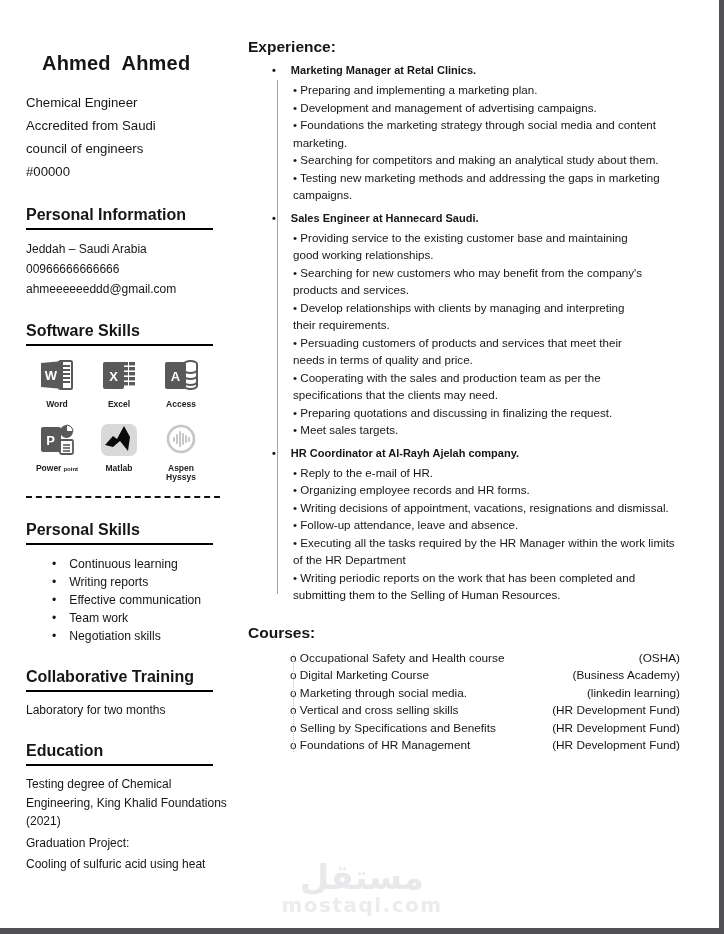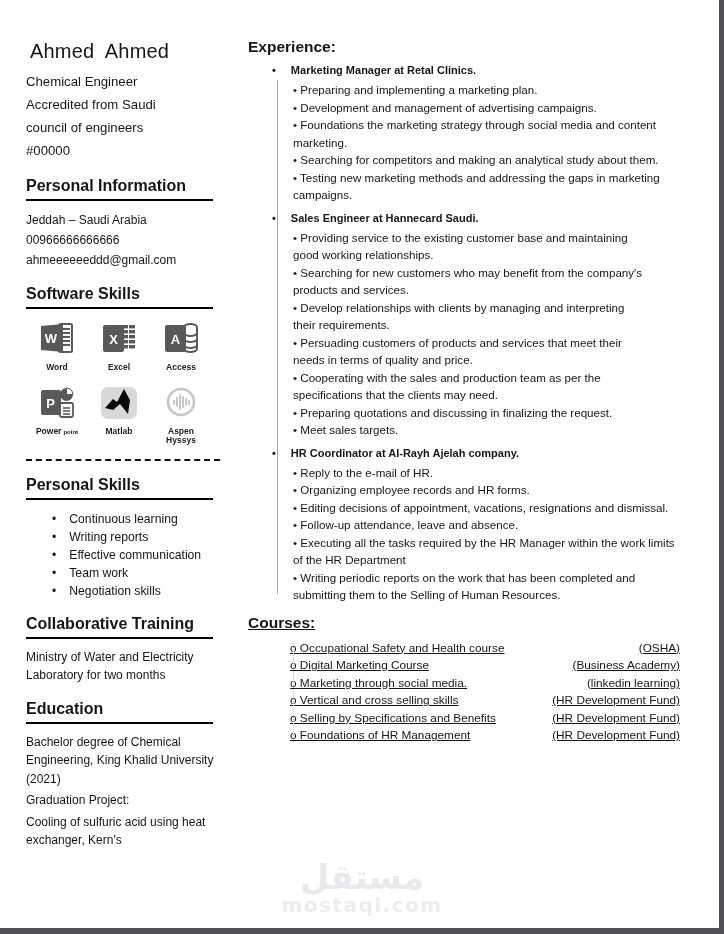--- a/index.html
+++ b/index.html
@@ -4,23 +4,23 @@
 <style>
   html,body{margin:0;padding:0;}
   body{
     width:724px;height:934px;position:relative;background:#ffffff;
     font-family:"Liberation Sans", sans-serif;color:#161616;overflow:hidden;
   }
   .page{display:flex;padding:36px 0 0 26px;box-sizing:border-box;}
 
   
   .left-col{width:200px;flex-shrink:0;}
-  .name{font-size:20px;font-weight:normal;margin:4px;white-space:pre-wrap;letter-spacing:.2px;}
+  .name{font-size:20px;font-weight:bold;margin:16px;white-space:pre-wrap;letter-spacing:.2px;}
   .headline{margin-top:7px;font-size:13.2px;line-height:23px;}
-  h3.sec{font-size:16px;font-weight:bold;margin:15px 0 9px 0;padding-bottom:4px;
+  h3.sec{font-size:16px;font-weight:bold;margin:23px 0 9px 0;padding-bottom:4px;
          border-bottom:2px solid #000;width:187px;}
   .contact{font-size:12px;line-height:20px;}
   .sw-grid{display:grid;grid-template-columns:repeat(3,1fr);width:186px;
            row-gap:12px;margin-top:12px;text-align:center;}
   .sw-item .icon{display:inline-block;height:36px;}
   .sw-label{font-size:8.5px;font-weight:bold;margin-top:2px;line-height:9.5px;color:#222;}
   .sw-label .tiny{font-size:6px;font-weight:bold;margin-left:2px;}
   .dashed-divider{border-top:2px dashed #111;width:194px;margin:13px 0 0 0;height:0;}
   ul.pskills{list-style:none;margin:10px 0 0 0;padding:0 0 0 26px;font-size:12.2px;}
   ul.pskills li{line-height:18px;}
@@ -31,21 +31,21 @@
   
   .right-col{flex:1;padding-left:22px;position:relative;box-sizing:border-box;}
   h2.rhead{font-size:15.5px;font-weight:bold;margin:2px 0 8px 0;}
   .exp-jobs{position:relative;}
   .exp-timeline{position:absolute;left:29px;top:16px;bottom:10px;width:1.4px;background:#a6a6a6;}
   .job-title{font-size:11px;font-weight:bold;margin:8px 0 5px 0;padding-left:24px;position:relative;z-index:1;}
   .job-title::before{content:"•";margin-right:15px;}
   .job-bullets{margin-left:45px;width:428px;font-size:11.6px;}
   .bl{line-height:17.5px;white-space:nowrap;}
   .bl.first::before{content:"• ";}
-  .courses-wrap{margin-top:10px;text-decoration:underline;}
+  .courses-wrap{margin-top:20px;}
   .courses{margin-left:42px;width:390px;position:relative;margin-top:4px;}
   .courses::before{content:"";position:absolute;left:3px;top:3px;bottom:3px;
                    border-left:1px dotted #c4c4c4;}
   .course-row{display:flex;justify-content:space-between;font-size:11.8px;line-height:17.6px;}
   .cname::before{content:"o ";}
   .cname{white-space:nowrap;}
   .cprov{white-space:nowrap;}
 
   
   .watermark{position:absolute;left:0;top:860px;width:724px;text-align:center;
@@ -186,34 +186,32 @@
     <ul class="pskills">
       <li>Continuous learning</li>
       <li>Writing reports</li>
       <li>Effective communication</li>
       <li>Team work</li>
       <li>Negotiation skills</li>
     </ul>
 
     <h3 class="sec">Collaborative Training</h3>
     <div class="body-lines">
-      <div>Ministry of Water and Electricity</div>
       <div>Laboratory for two months</div>
     </div>
 
     <h3 class="sec">Education</h3>
     <div class="body-lines">
-      <div>Bachelor degree of Chemical</div>
-      <div>Engineering, King Khalid University</div>
+      <div>Testing degree of Chemical</div>
+      <div>Engineering, King Khalid Foundations</div>
       <div>(2021)</div>
     </div>
     <div class="body-lines blk-gap">Graduation Project:</div>
     <div class="body-lines blk-gap">
       <div>Cooling of sulfuric acid using heat</div>
-      <div>exchanger, Kern's</div>
     </div>
   </div>
 
   <div class="right-col">
     <h2 class="rhead">Experience:</h2>
 
     <div class="exp-jobs">
       <div class="exp-timeline"></div>
 
       <div class="job">
@@ -245,21 +243,21 @@
           <div class="bl first">Preparing quotations and discussing in finalizing the request.</div>
           <div class="bl first">Meet sales targets.</div>
         </div>
       </div>
 
       <div class="job">
         <div class="job-title">HR Coordinator at Al-Rayh Ajelah company.</div>
         <div class="job-bullets">
           <div class="bl first">Reply to the e-mail of HR.</div>
           <div class="bl first">Organizing employee records and HR forms.</div>
-          <div class="bl first">Editing decisions of appointment, vacations, resignations and dismissal.</div>
+          <div class="bl first">Writing decisions of appointment, vacations, resignations and dismissal.</div>
           <div class="bl first">Follow-up attendance, leave and absence.</div>
           <div class="bl first">Executing all the tasks required by the HR Manager within the work limits</div>
           <div class="bl">of the HR Department</div>
           <div class="bl first">Writing periodic reports on the work that has been completed and</div>
           <div class="bl">submitting them to the Selling of Human Resources.</div>
         </div>
       </div>
     </div>
 
     <div class="courses-wrap">

